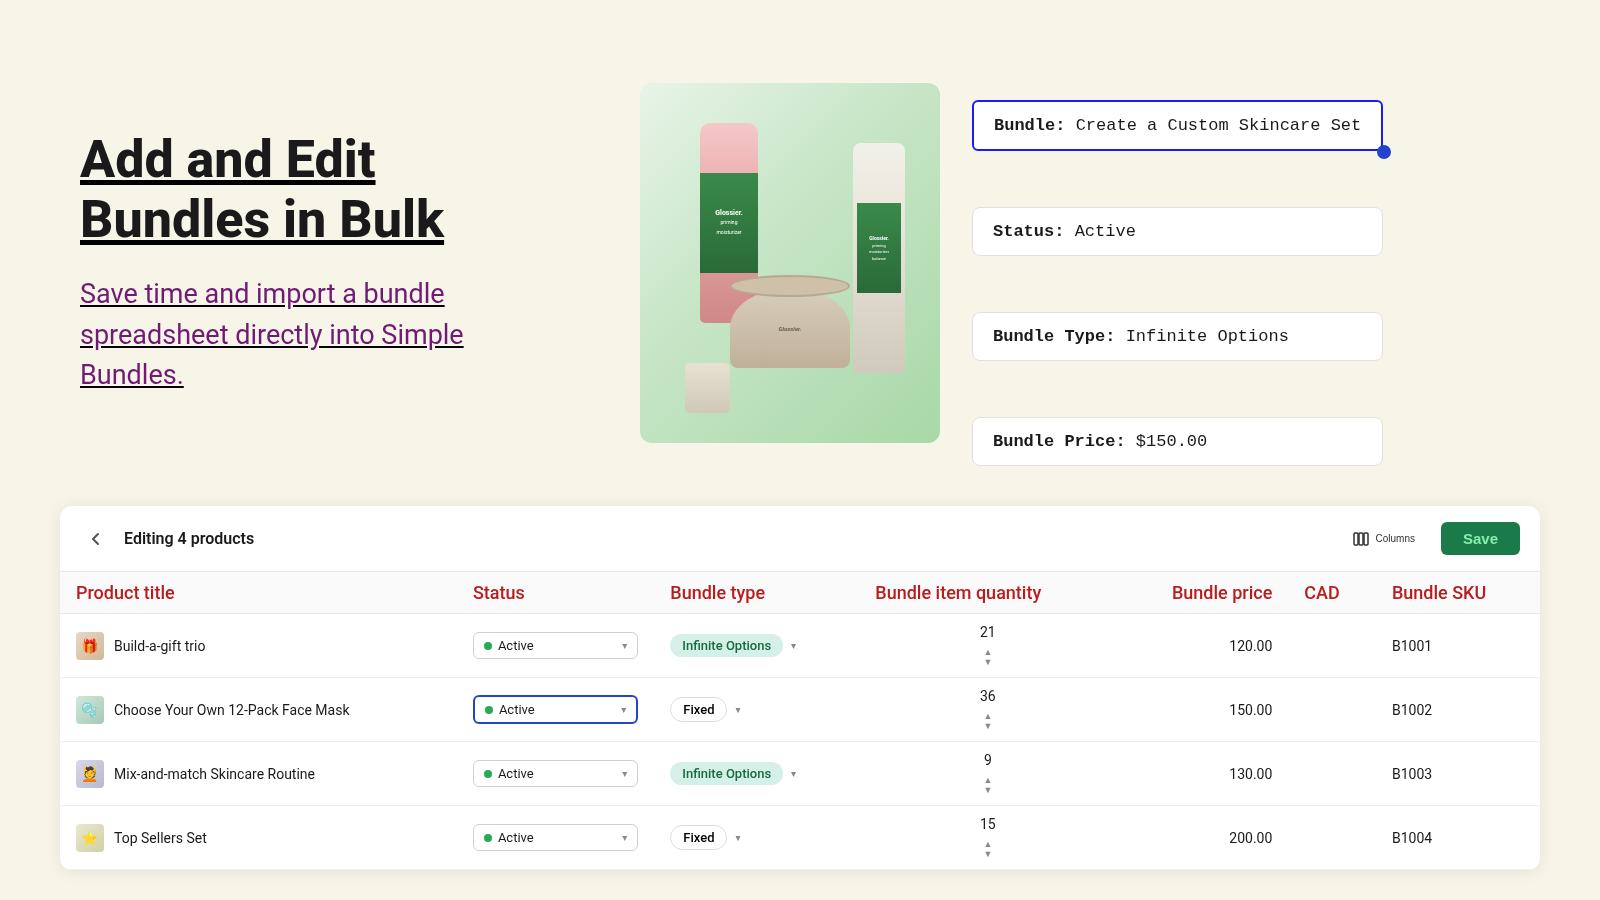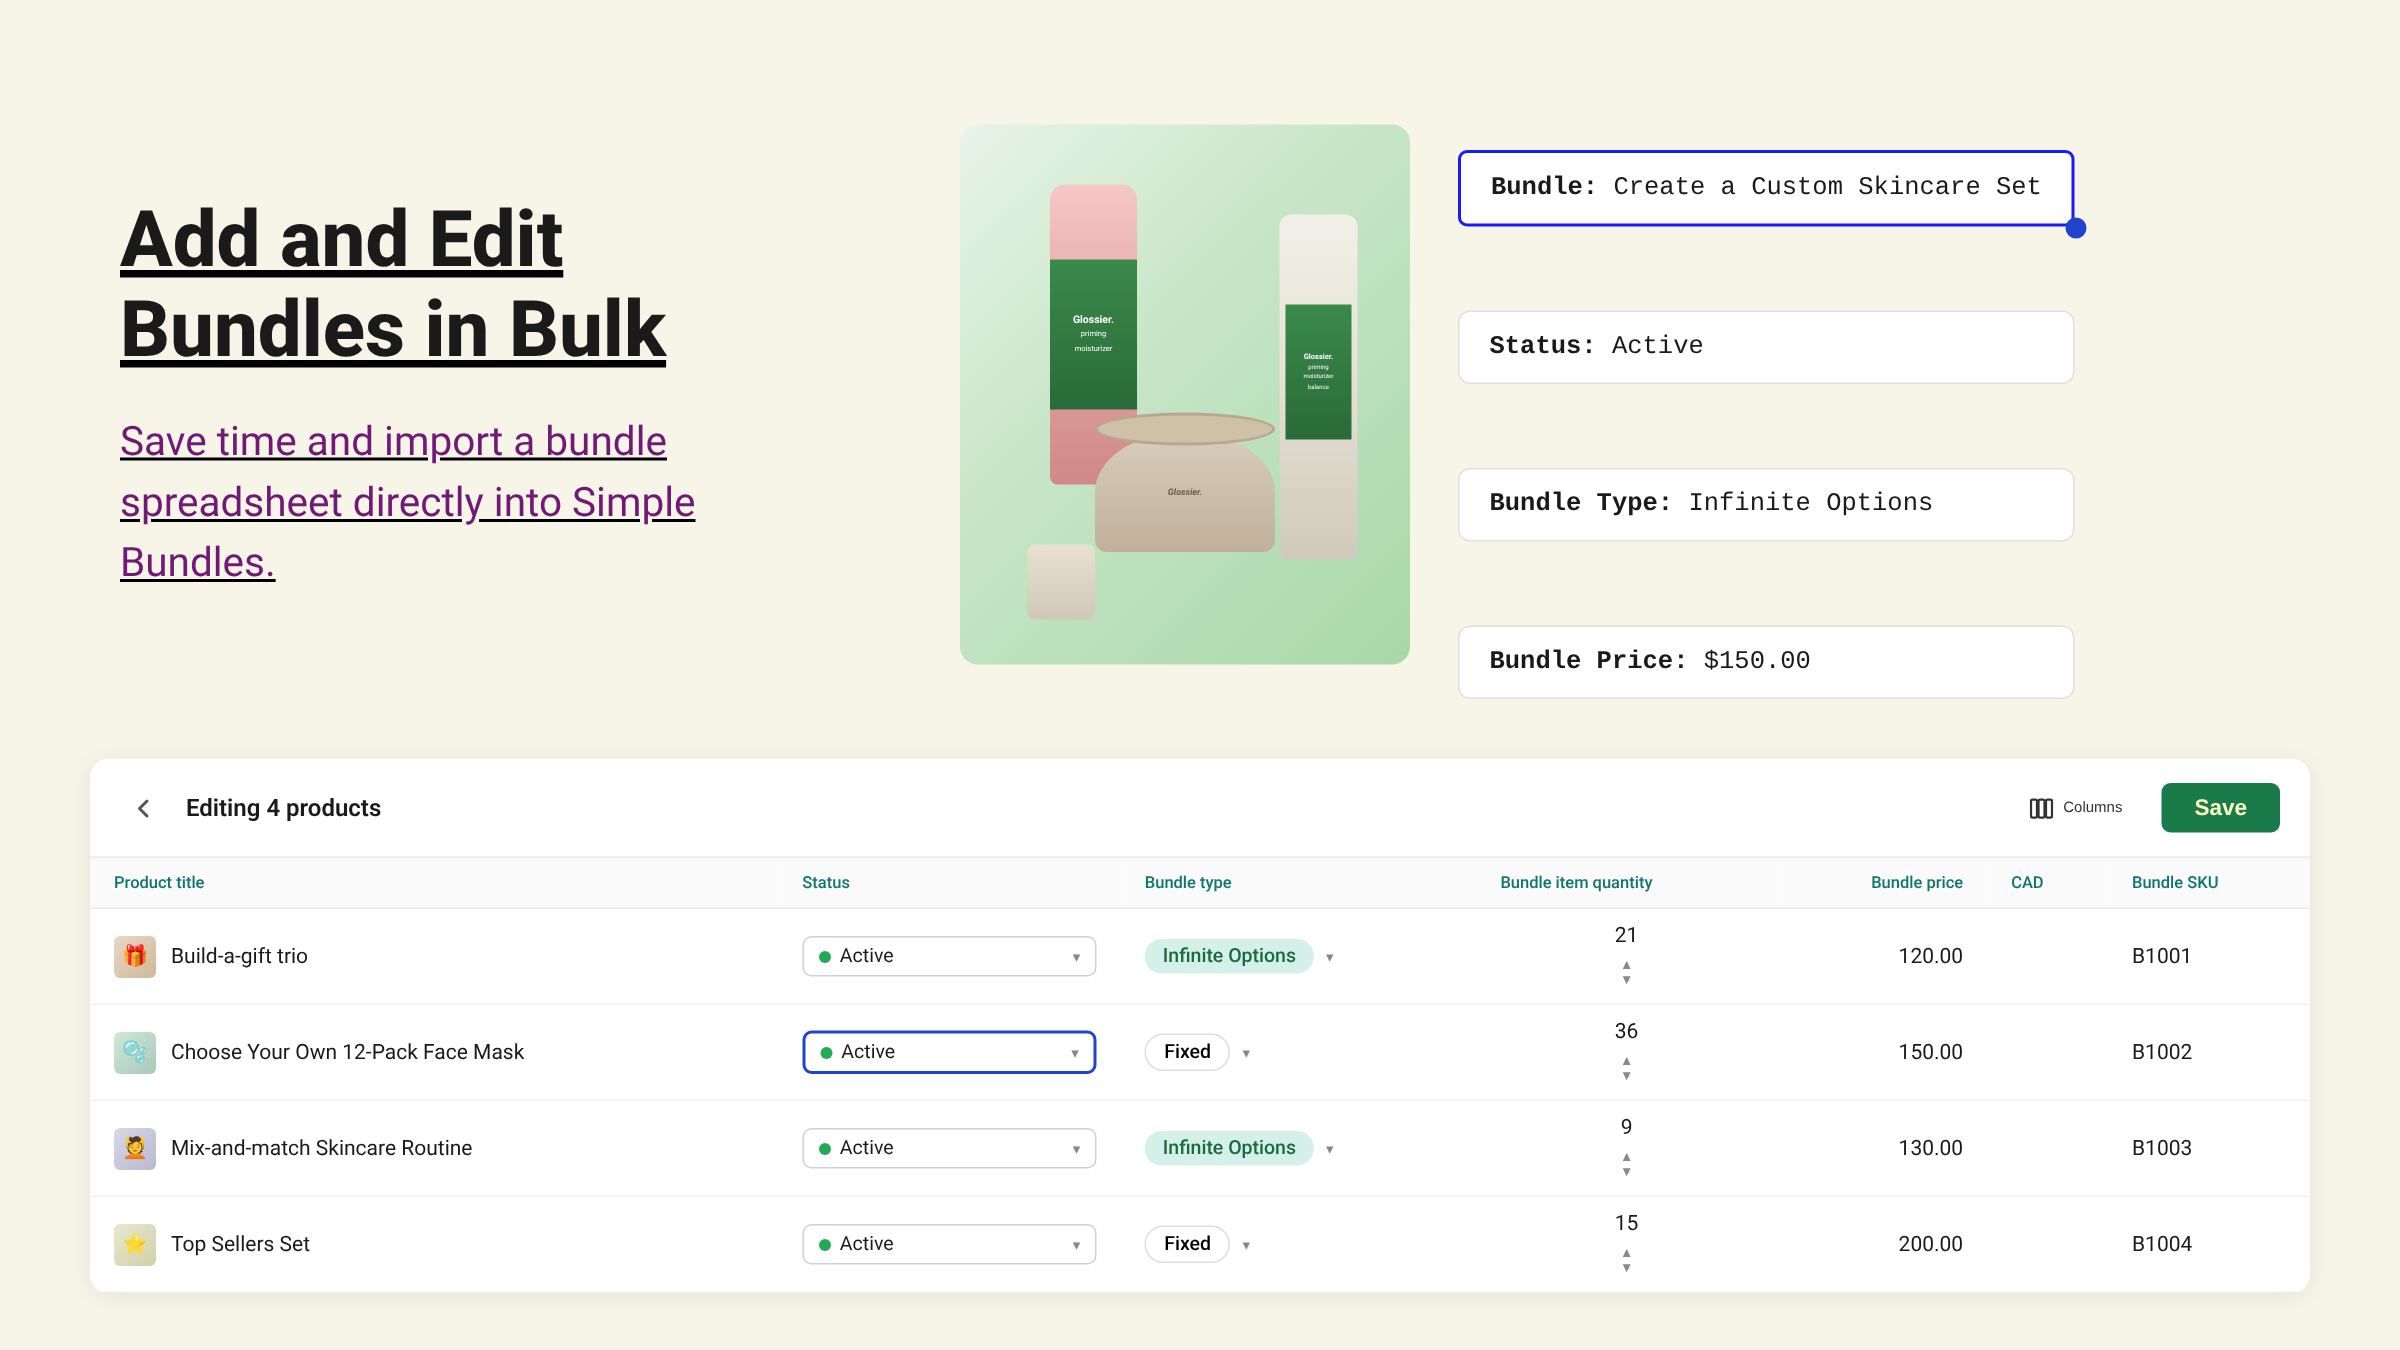--- a/index.html
+++ b/index.html
@@ -161,40 +161,40 @@
       background: none;
       border: none;
       font-size: 10px;
       color: #333;
       cursor: pointer;
       padding: 6px 10px;
     }
 
     .save-btn {
       background: #1a7a4a;
-      color: #fef9c3;
+      color: #86efac;
       border: none;
       border-radius: 6px;
       padding: 8px 22px;
       font-size: 15px;
       font-weight: 600;
       cursor: pointer;
       text-align: right;
     }
 
     .data-table {
       width: 100%;
       border-collapse: collapse;
     }
 
     .data-table th {
       text-align: left;
-      font-size: 11px;
+      font-size: 18px;
       font-weight: 500;
-      color: #0f766e;
+      color: #b91c1c;
       padding: 10px 16px;
       border-bottom: 1px solid #e8e8e8;
       background: #fafafa;
       margin-left: 16px;
     }
 
     .data-table td {
       padding: 10px 16px;
       border-bottom: 1px solid #f0f0f0;
       font-size: 14px;

